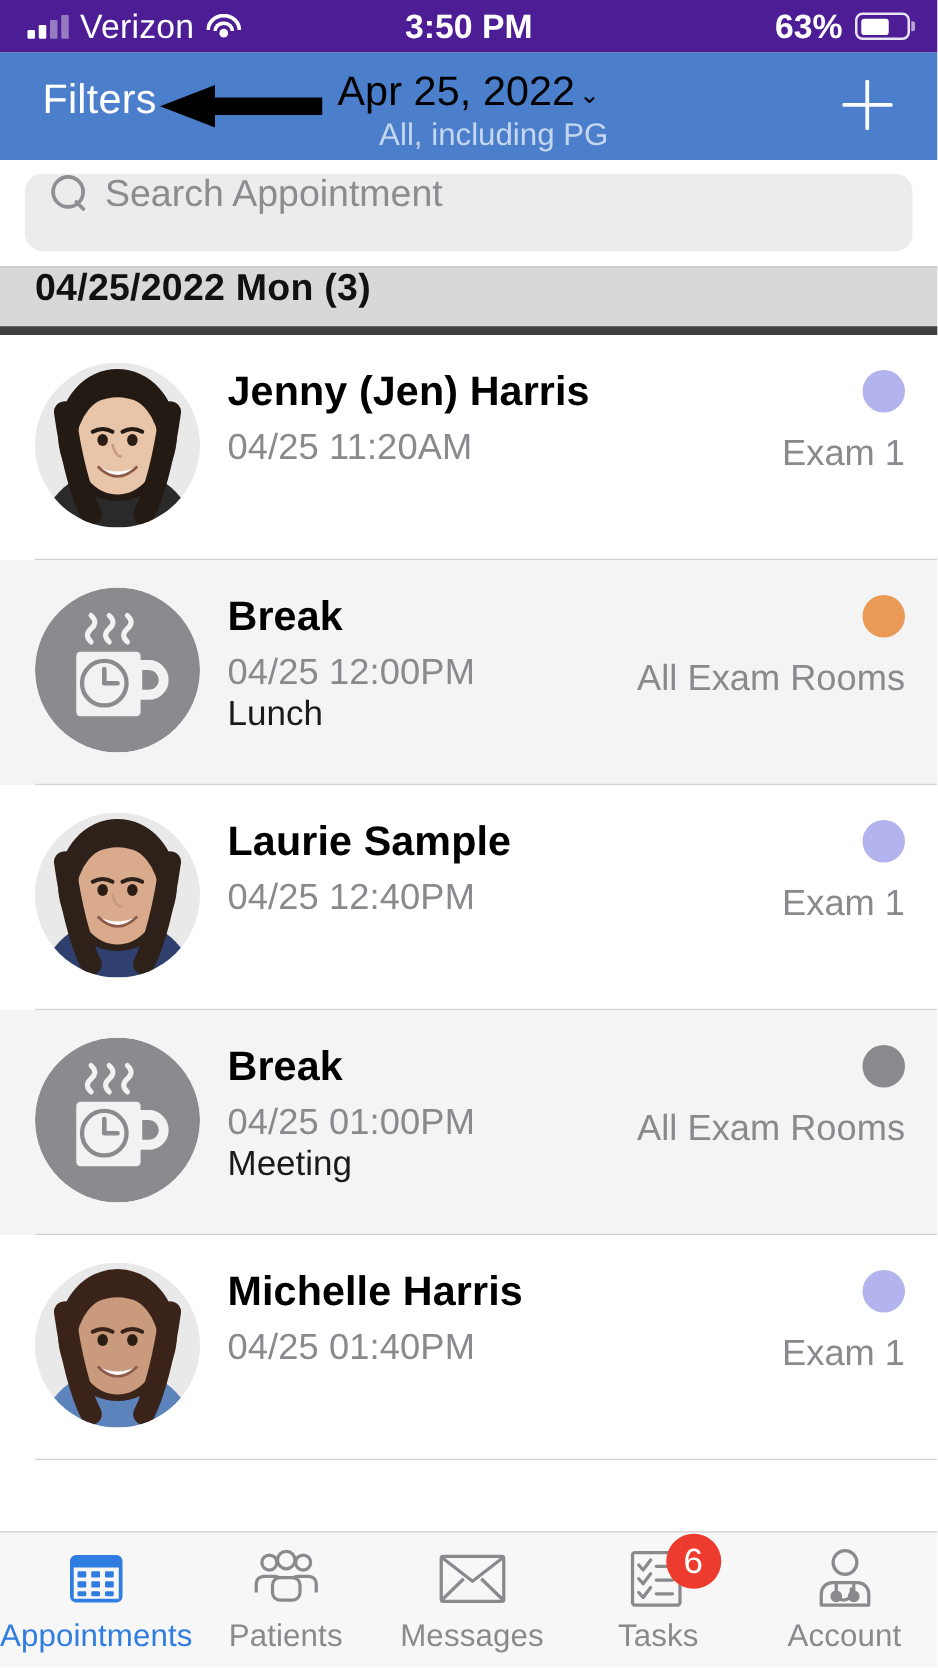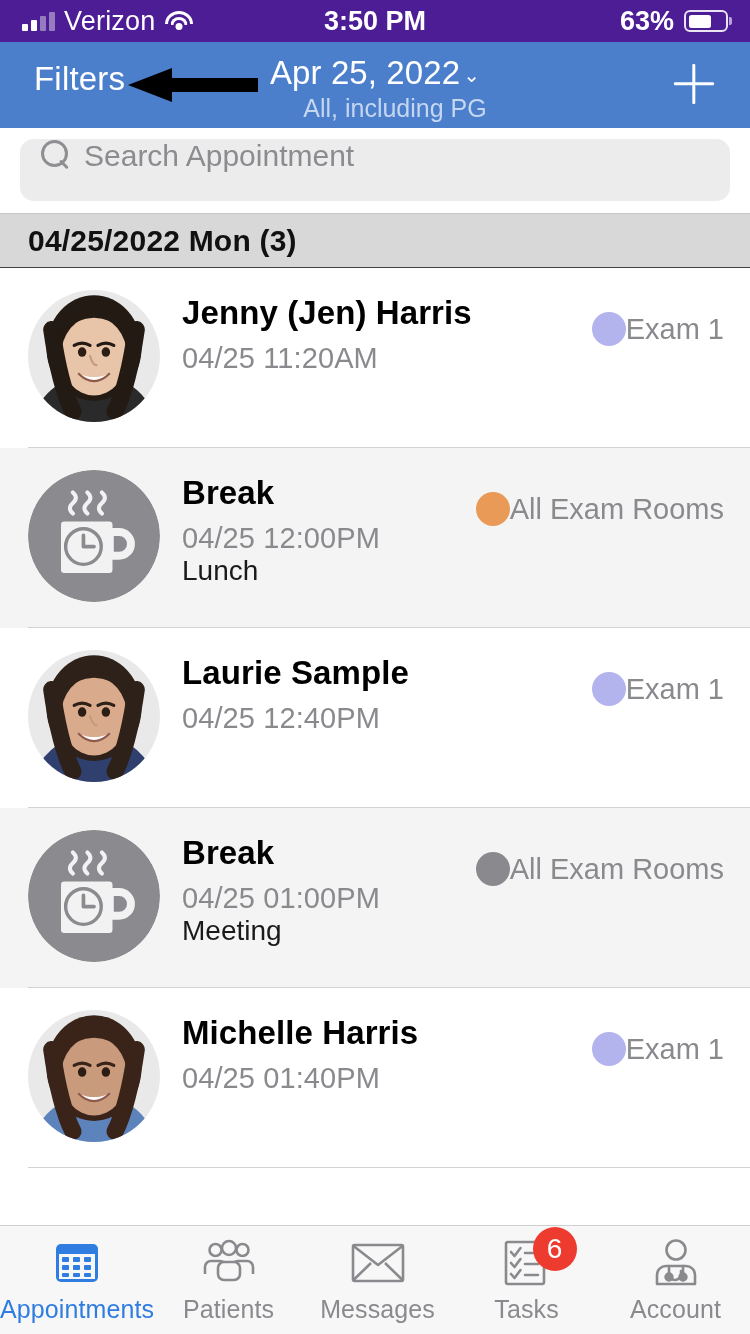--- a/index.html
+++ b/index.html
@@ -37,21 +37,21 @@
   .batt-pct { font-size:27px;font-weight:bold; }
   .batt { width:44px; height:22px; border:2.4px solid rgba(255,255,255,.88); border-radius:6px; padding:2.5px; position:relative; }
   .batt::after { content:""; position:absolute; right:-6px; top:50%; transform:translateY(-50%);
                  width:3px; height:8px; background:rgba(255,255,255,.6); border-radius:0 2px 2px 0; }
   .batt-fill { height:100%; background:#fff; border-radius:2.5px; }
 
   
   .navbar { background:#4b7fcc; flex:none; height:86px; position:relative; display:flex; align-items:flex-start; }
   .filters-btn { color:#fff; font-size:33px; position:absolute; left:34px; top:18px; letter-spacing:.2px; }
   .nav-center { position:absolute; left:0; right:0; top:12px; text-align:center; }
-  .nav-title { color:#ffffff; font-size:33px; display:inline-flex; align-items:baseline; gap:3px; letter-spacing:.1px; }
+  .nav-title { color:#000000; font-size:33px; display:inline-flex; align-items:baseline; gap:3px; letter-spacing:.1px; }
   .chev { font-size:20px; position:relative; top:-2px; }
   .nav-sub { color:#c5d6ef; font-size:25px; margin-top:2px;padding-left:40px; }
   .plus-btn { position:absolute; right:30px; top:16px; width:52px; height:52px; }
   .plus-btn::before,.plus-btn::after { content:""; position:absolute; background:#fff; border-radius:1px; }
   .plus-btn::before { left:50%; top:6px; width:3.4px; height:40px; transform:translateX(-50%); }
   .plus-btn::after  { top:50%; left:6px; height:3.4px; width:40px; transform:translateY(-50%); }
 
   
   .arrow-ann { position:absolute; left:128px; top:68px; width:130px; height:34px; z-index:20; }
 
@@ -59,39 +59,39 @@
   .search-wrap { flex:none; background:#fff; padding:11px 20px 12px; }
   .search-box { background:#ececec; border-radius:14px; height:62px; display:flex; align-items:flex-start; padding:0 20px; gap:14px; }
   .mag { width:30px; height:30px; position:relative; flex:none; }
   .mag::before { content:""; position:absolute; left:1px; top:1px; width:21px; height:21px;
                  border:3px solid #8e8e93; border-radius:50%; }
   .mag::after { content:""; position:absolute; left:20px; top:20px; width:11px; height:3px;
                 background:#8e8e93; border-radius:2px; transform:rotate(45deg); transform-origin:left center; }
   .search-ph { color:#8b8b90; font-size:30px; }
 
   
-  .date-hdr { flex:none; background:#d8d8d8; height:55px; display:flex; align-items:center; padding-left:28px;
-              border-top:1px solid #c6c6c6; border-bottom:1px solid #404040; }
+  .date-hdr { flex:none; background:#d8d8d8; height:55px; display:flex; padding-left:28px;
+              border-top:1px solid #c6c6c6; border-bottom:7px solid #404040; }
   .date-hdr span { font-size:30px; font-weight:bold; color:#111; letter-spacing:.2px; }
 
   
   .list { flex:1 1 auto; overflow:hidden; background:#fff; }
   .row { display:flex; align-items:flex-start; padding:22px 26px 22px 28px; position:relative; height:180px; }
   .row.alt { background:#f4f4f4; }
   .row::after { content:""; position:absolute; left:28px; right:0; bottom:0; height:1px; background:#d3d3d3; }
 
   .avatar { width:132px; height:132px; border-radius:50%; flex:none; margin-right:22px; overflow:hidden; position:relative; }
   .avatar svg { width:100%; height:100%; display:block; }
 
   .row-body { flex:1 1 auto; min-width:0; padding-top:4px; }
   .row-name { font-size:33px; font-weight:bold; color:#000; line-height:1.18; letter-spacing:.1px; }
   .row-time { font-size:29px; color:#8a8a8e; margin-top:9px; letter-spacing:.1px; }
   .row-note { font-size:28px; color:#1a1a1a; margin-top:0; }
 
-  .row-right { flex:none; display:flex; flex-direction:row; align-items:flex-end; padding-top:6px; }
+  .row-right { flex:none; display:flex; flex-direction:column; align-items:flex-end; padding-top:6px; }
   .dot { width:34px; height:34px; border-radius:50%; }
   .room { font-size:29px; color:#8a8a8e; margin-top:17px; white-space:nowrap; }
 
   
   .tabbar { flex:none; height:109px; background:#f7f7f7; border-top:1px solid #cfcfcf; display:flex; }
   .tab { flex:1 1 0; display:flex; flex-direction:column; align-items:center; justify-content:center; gap:6px; position:relative; }
   .tab-ico { height:52px; display:flex; align-items:center; justify-content:center; position:relative; }
   .tab-lbl { font-size:25px; color:#8a8a8e; letter-spacing:.1px; }
   .tab.active .tab-lbl { color:#2f7de1; }
   .badge { position:absolute; top:-10px; right:-26px; min-width:44px; height:44px; border-radius:22px;

